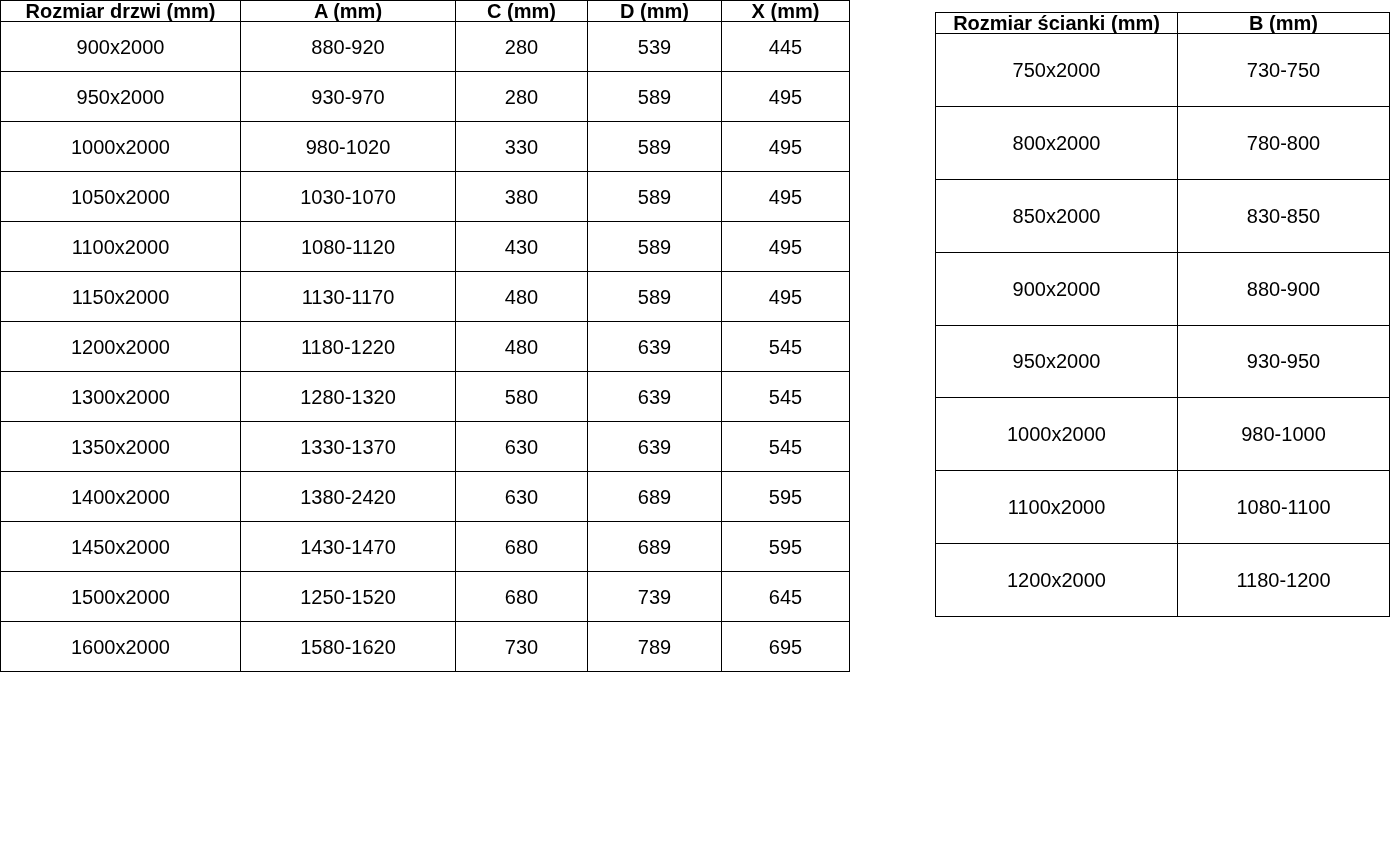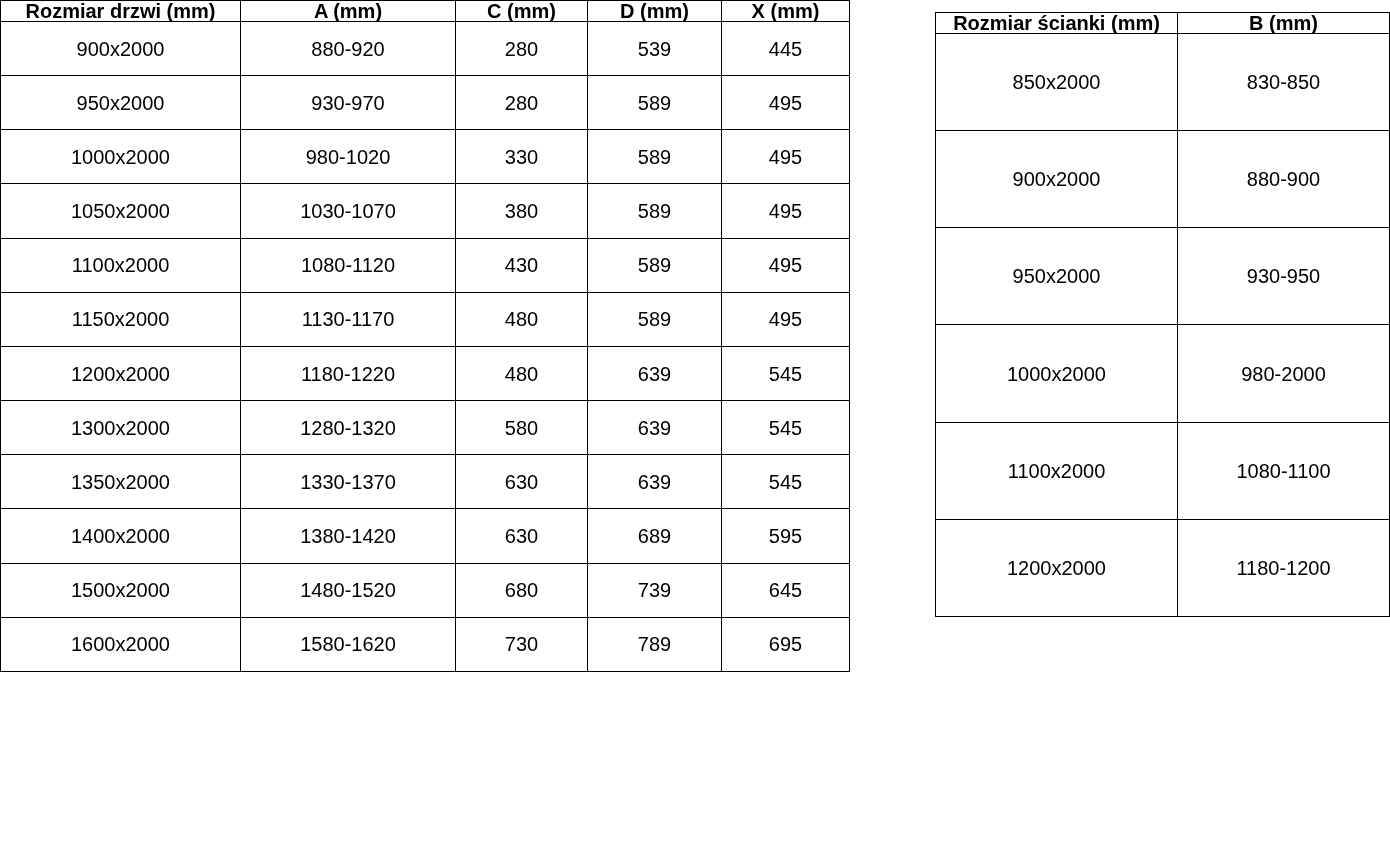--- a/index.html
+++ b/index.html
@@ -135,28 +135,35 @@
         </tr>
         <tr>
           <td>1350x2000</td>
           <td>1330-1370</td>
           <td>630</td>
           <td>639</td>
           <td>545</td>
         </tr>
         <tr>
           <td>1400x2000</td>
-          <td>1380-1420</td>
+          <td>1380-2420</td>
           <td>630</td>
           <td>689</td>
           <td>595</td>
         </tr>
         <tr>
+          <td>1450x2000</td>
+          <td>1430-1470</td>
+          <td>680</td>
+          <td>689</td>
+          <td>595</td>
+        </tr>
+        <tr>
           <td>1500x2000</td>
-          <td>1480-1520</td>
+          <td>1250-1520</td>
           <td>680</td>
           <td>739</td>
           <td>645</td>
         </tr>
         <tr>
           <td>1600x2000</td>
           <td>1580-1620</td>
           <td>730</td>
           <td>789</td>
           <td>695</td>
@@ -170,34 +177,42 @@
       <col style="width:212px">
     </colgroup>
   <thead>
         <tr>
           <th>Rozmiar ścianki (mm)</th>
           <th>B (mm)</th>
         </tr>
       </thead>
       <tbody>
         <tr>
+          <td>750x2000</td>
+          <td>730-750</td>
+        </tr>
+        <tr>
+          <td>800x2000</td>
+          <td>780-800</td>
+        </tr>
+        <tr>
           <td>850x2000</td>
           <td>830-850</td>
         </tr>
         <tr>
           <td>900x2000</td>
           <td>880-900</td>
         </tr>
         <tr>
           <td>950x2000</td>
           <td>930-950</td>
         </tr>
         <tr>
           <td>1000x2000</td>
-          <td>980-2000</td>
+          <td>980-1000</td>
         </tr>
         <tr>
           <td>1100x2000</td>
           <td>1080-1100</td>
         </tr>
         <tr>
           <td>1200x2000</td>
           <td>1180-1200</td>
         </tr>
       </tbody>

